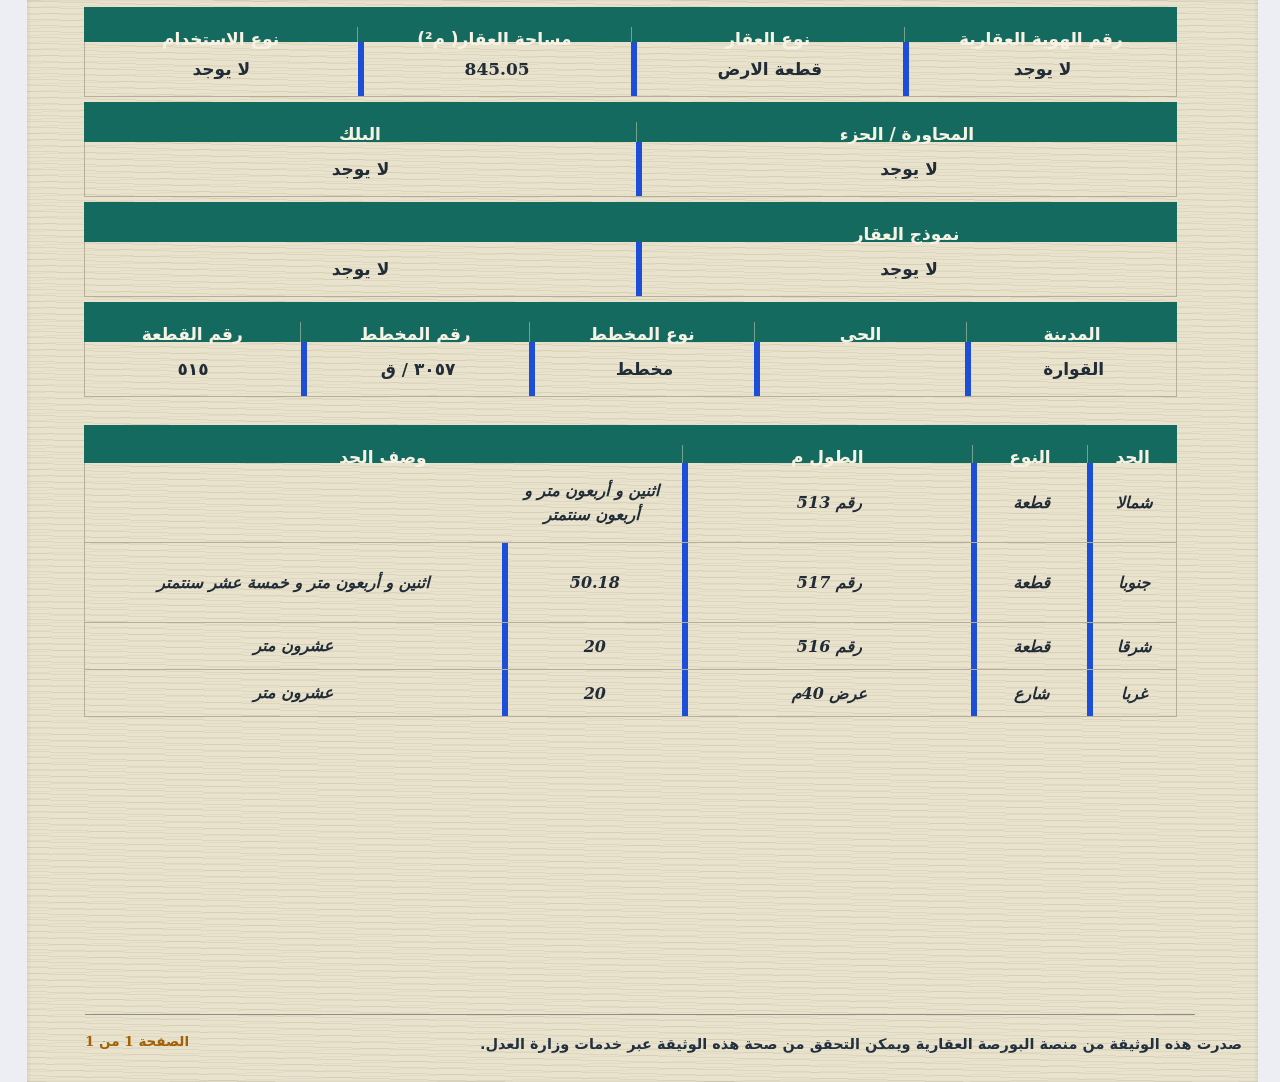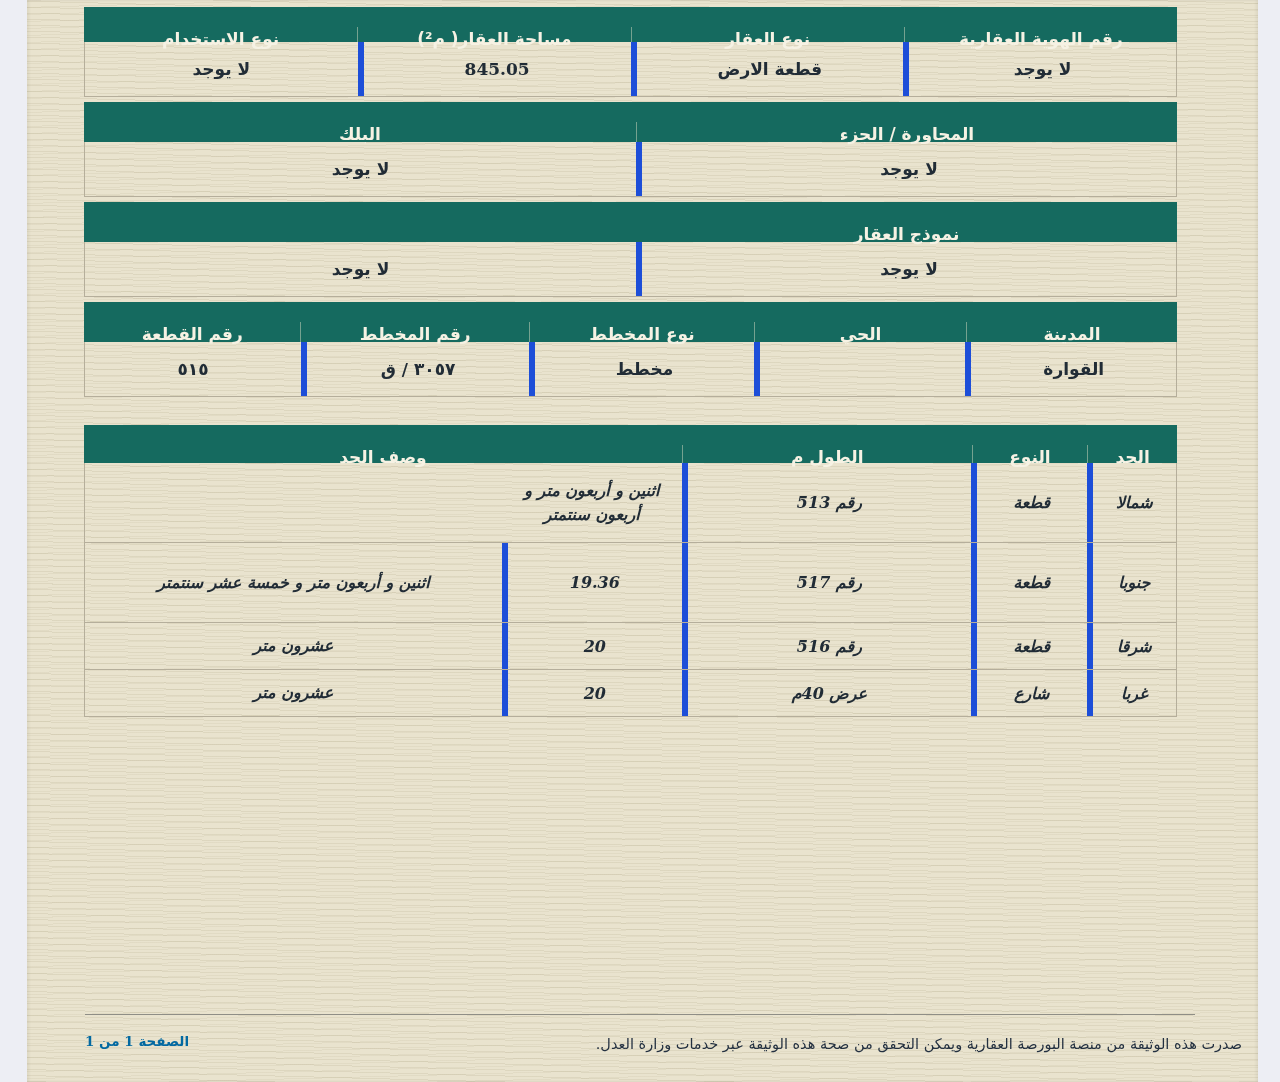--- a/index.html
+++ b/index.html
@@ -61,26 +61,26 @@
   .r47 { height:47px; }
   .wrapnarrow { display:inline-block; max-width:320px; line-height:1.5; }
 
   .footer-line {
     position:absolute; left:85px; width:1110px; top:1014px;
     border-top:1px solid #8f8e86; height:0;
   }
   .footer-note {
     position:absolute; top:1036px; right:38px; left:120px;
     text-align:right; direction:rtl;
-    color:#233040; font-size:14.5px; font-weight:normal;
+    color:#233040; font-size:14.5px; font-weight:bold;
   }
   .footer-page {
     position:absolute; top:1033px; left:85px; width:160px;
     text-align:left; direction:rtl;
-    color:#0369a1; font-size:13.5px; font-weight:bold;
+    color:#a16207; font-size:13.5px; font-weight:bold;
     font-family:"DejaVu Serif","DejaVu Sans",serif;
   }
 </style>
 </head>
 <body>
 
 <div class="canvas">
   <div class="paper"></div>
 
   <div class="doc">
@@ -155,21 +155,21 @@
         <div class="cell">رقم 513</div>
         <div class="cell">
             <span class="wrapnarrow">اثنين و أربعون متر و أربعون سنتمتر</span>
           </div>
       </div>
 
       <div class="grid tvals brow r80">
         <div class="cell">جنوبا</div>
         <div class="cell">قطعة</div>
         <div class="cell">رقم 517</div>
-        <div class="cell">19.36</div>
+        <div class="cell">50.18</div>
         <div class="cell">
             <span class="wrapnarrow">اثنين و أربعون متر و خمسة عشر سنتمتر</span>
           </div>
       </div>
 
       <div class="grid tvals brow r47">
         <div class="cell">شرقا</div>
         <div class="cell">قطعة</div>
         <div class="cell">رقم 516</div>
         <div class="cell">20</div>

